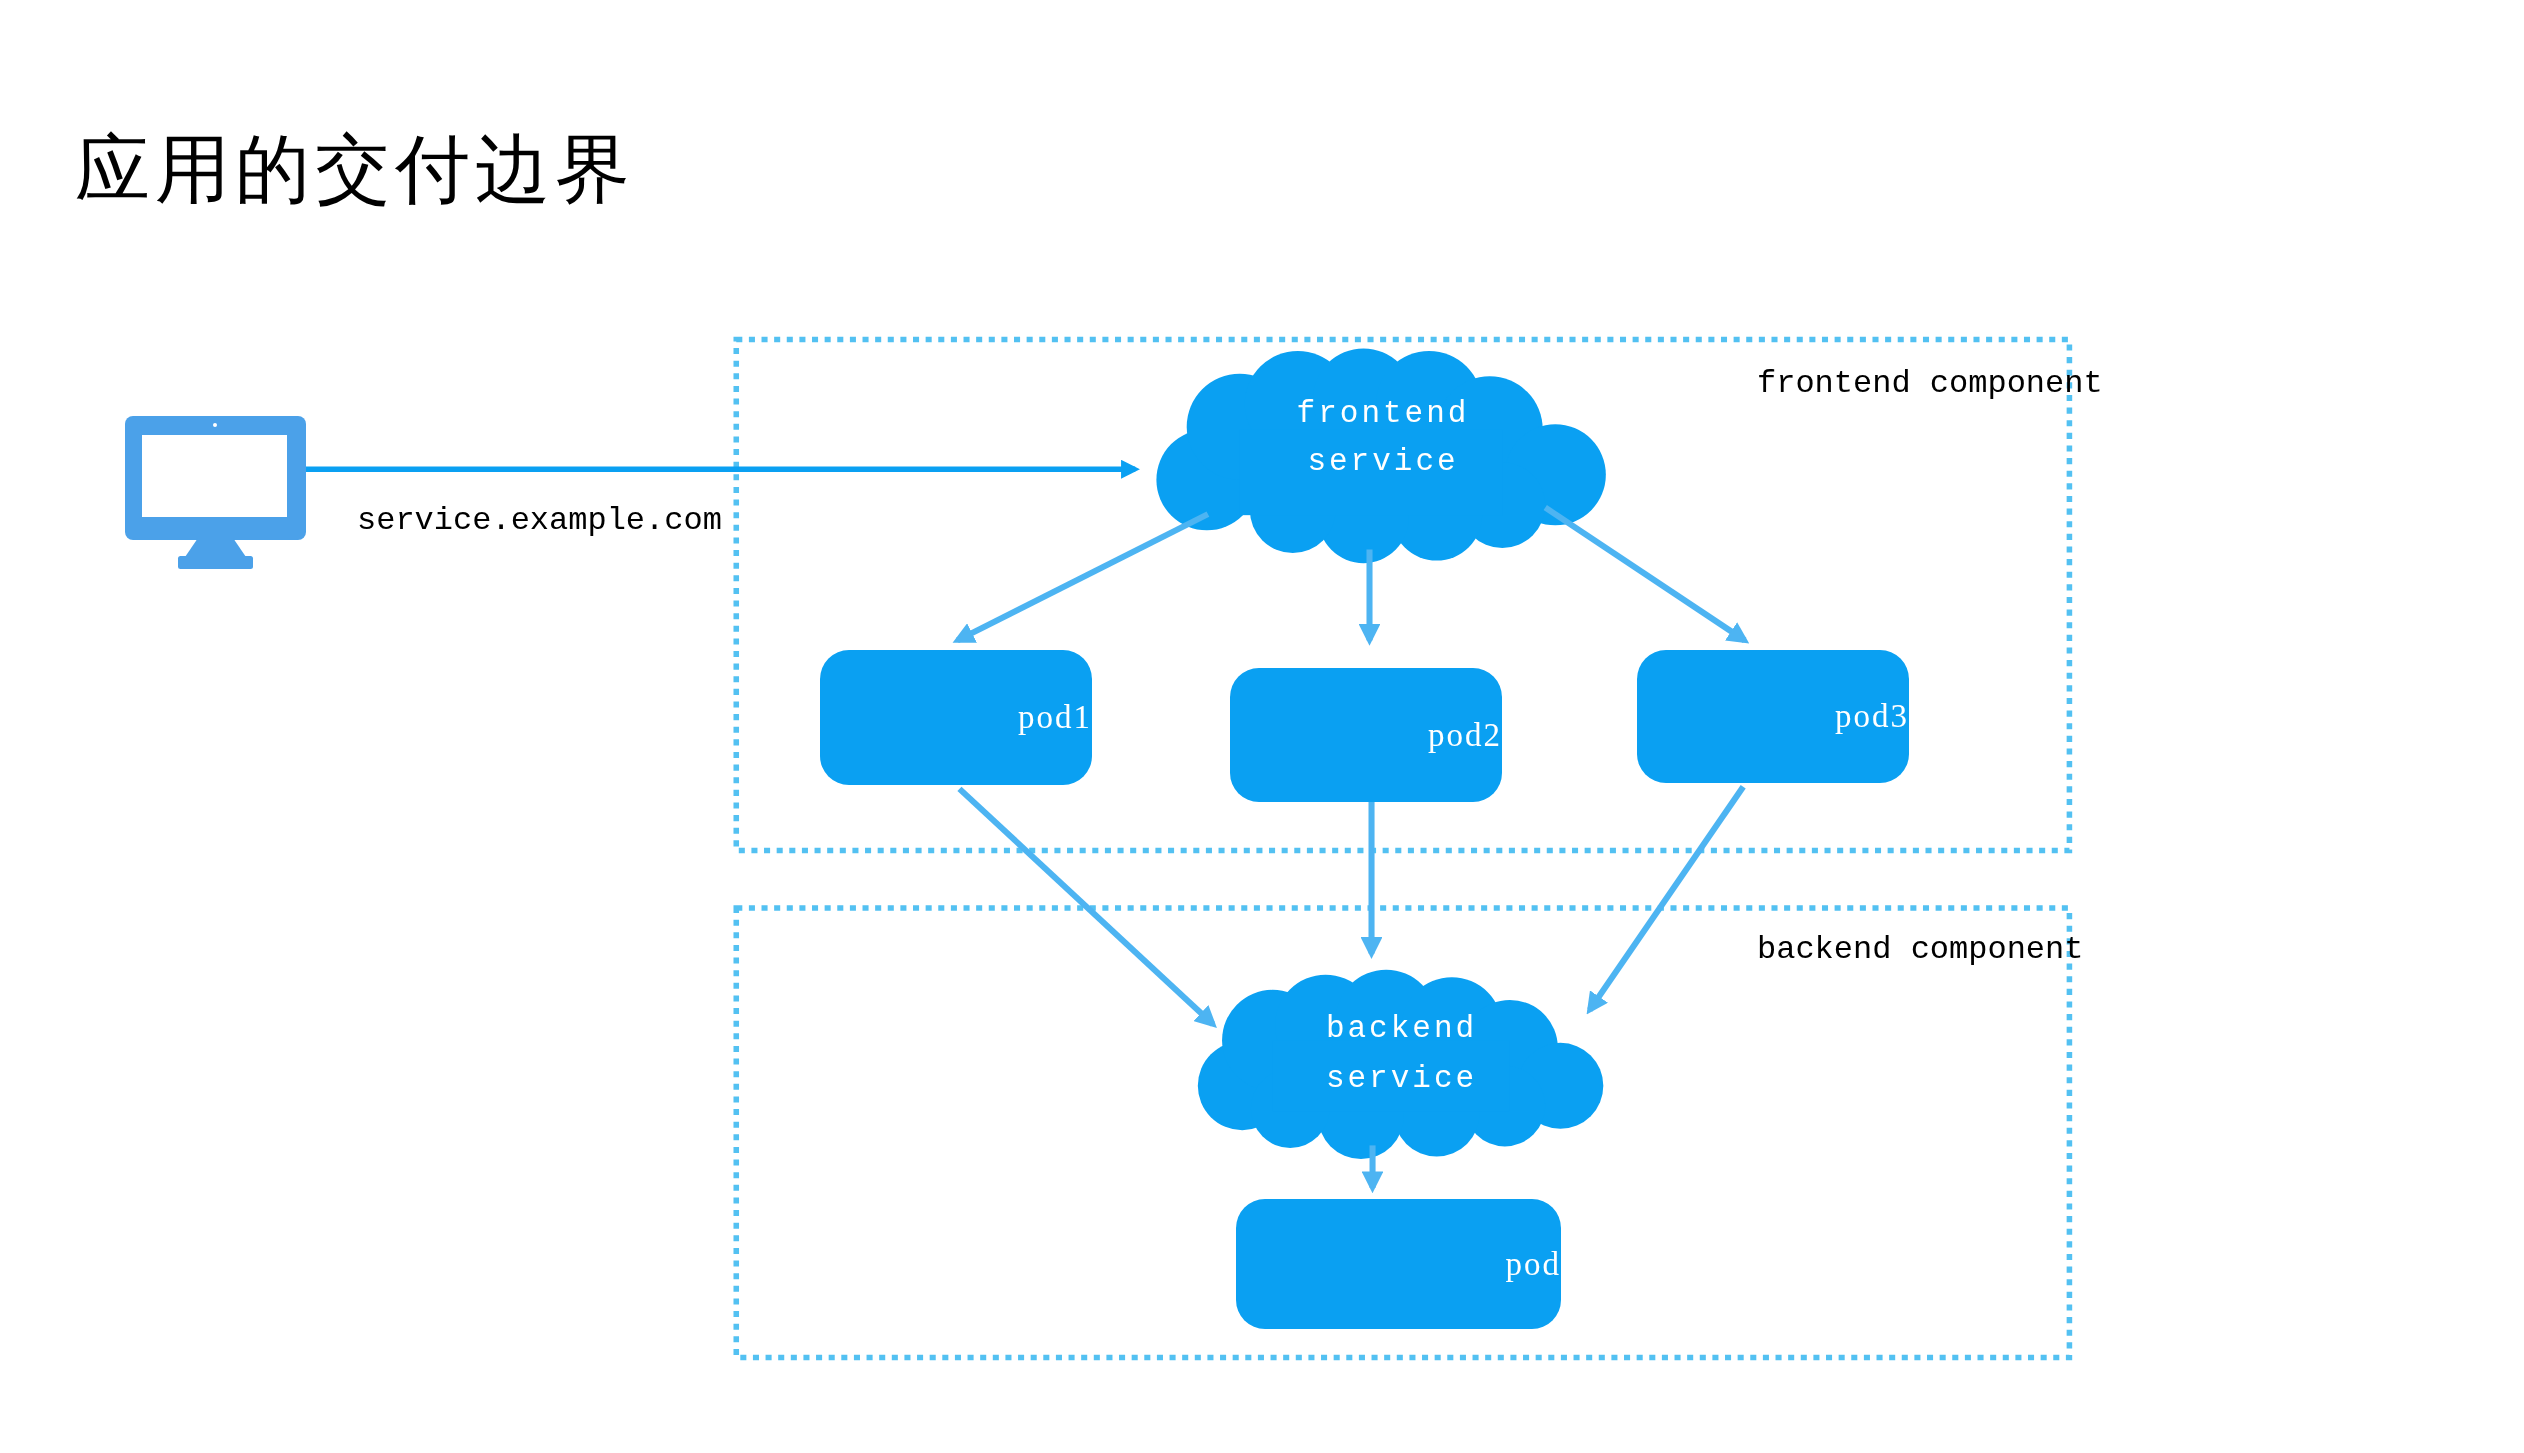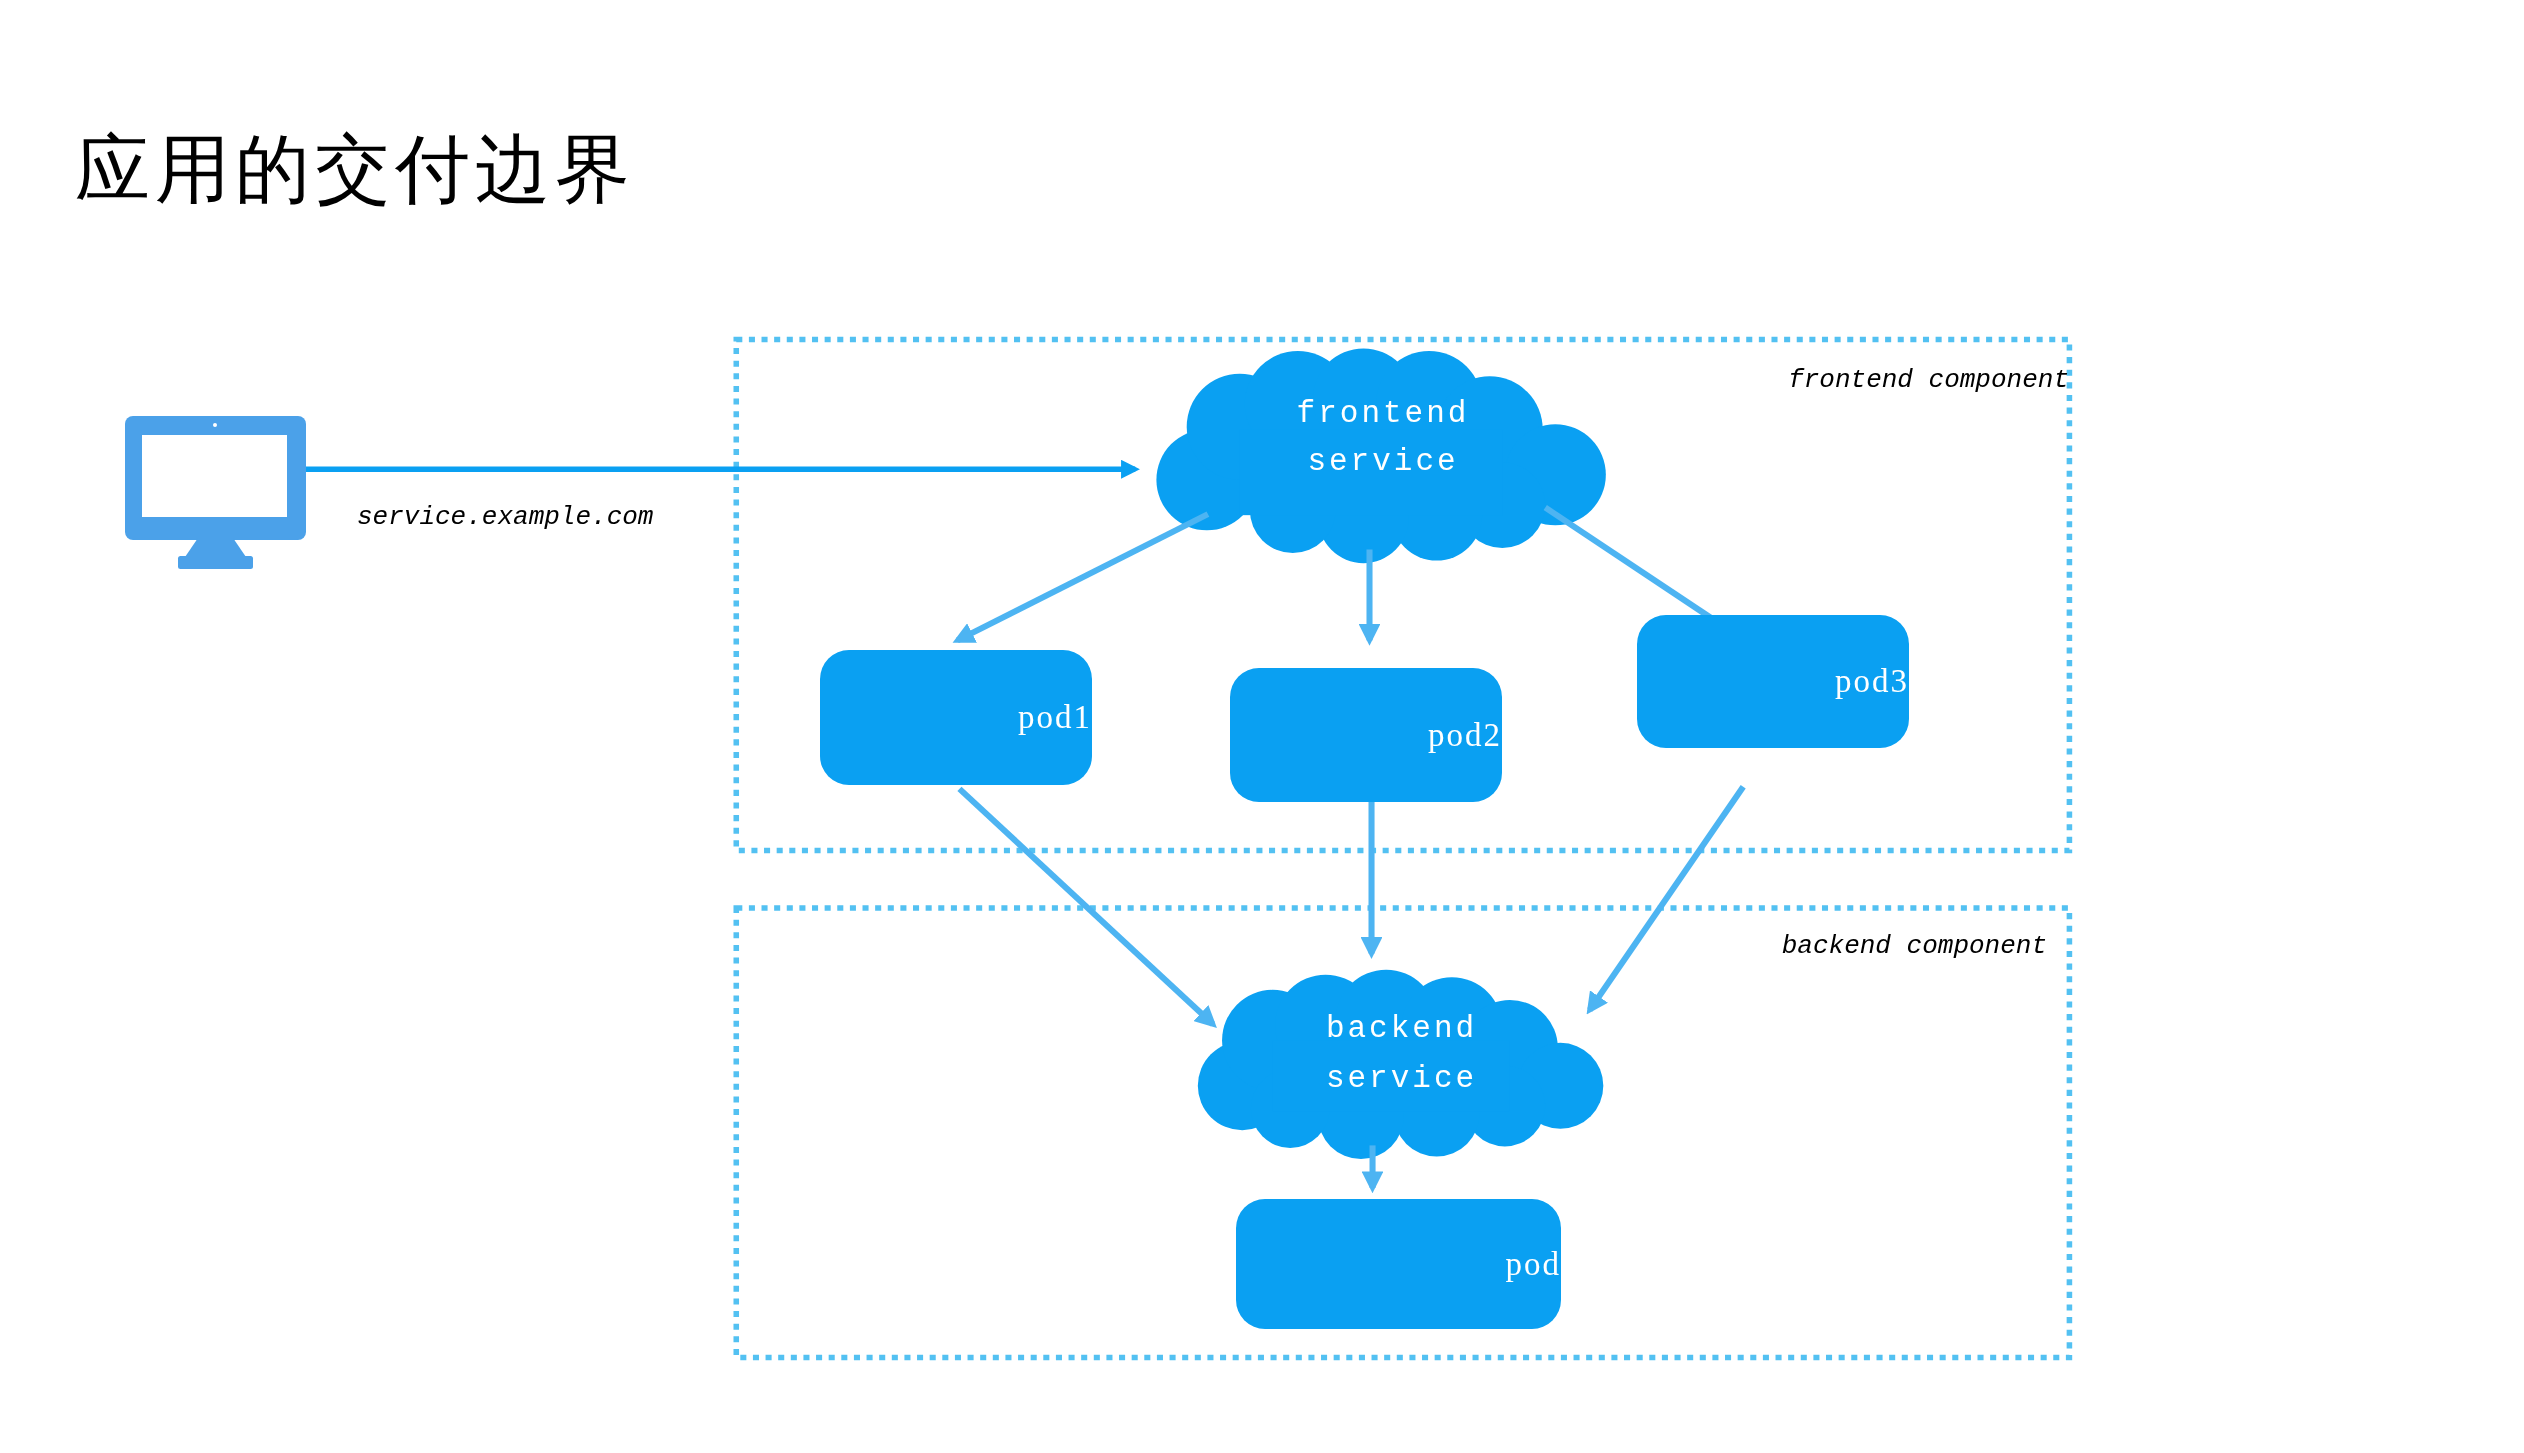--- a/index.html
+++ b/index.html
@@ -11,21 +11,21 @@
   svg.layer{position:absolute;left:0;top:0;width:2585px;height:1454px;}
 
   .page-title{
     left:75px;top:126px;width:707px;height:91px;
     font-family:"DejaVu Serif","Liberation Serif",serif;
     font-size:75px;letter-spacing:5px;color:#000000;line-height:86px;
     white-space:nowrap;
   }
   .mono-label{
     font-family:"Liberation Mono","DejaVu Sans Mono",monospace;
-    font-size:26px;color:#000000;white-space:nowrap;font-style:italic;
+    font-size:32px;color:#000000;white-space:nowrap;
   }
   .url-label{left:357px;top:502px;}
   .fe-comp-label{left:1757px;top:365px;width:312px;text-align:right;}
   .be-comp-label{left:1757px;top:931px;width:290px;text-align:right;}
 
   
   .monitor-bezel{
     left:125px;top:416px;width:181px;height:124px;border-radius:8px;
     background:#4ba1e9;
   }
@@ -45,21 +45,21 @@
 
   
   .pod{
     background:#0aa0f2;border-radius:29px;color:#ffffff;
     display:flex;align-items:center;justify-content:flex-end;
     font-family:Liberation Serif, serif;
     font-size:33px;letter-spacing:2px;
   }
   .pod1{left:820px;top:650px;width:272px;height:135px;}
   .pod2{left:1230px;top:652px;width:272px;height:134px;margin-top:16px;}
-  .pod3{left:1637px;top:615px;width:272px;height:133px;}
+  .pod3{left:1637px;top:650px;width:272px;height:133px;}
   .pod4{left:1236px;top:1199px;width:325px;height:130px;}
 
   
   .cloud-label{
     color:#ffffff;text-align:center;
     font-family:Liberation Mono, monospace;
     font-size:31px;letter-spacing:3px;line-height:48px;
   }
   .fe-cloud-label{left:1156px;top:390px;width:454px;}
   .be-cloud-label{left:1197px;top:1004px;width:409px;line-height:50px;}

